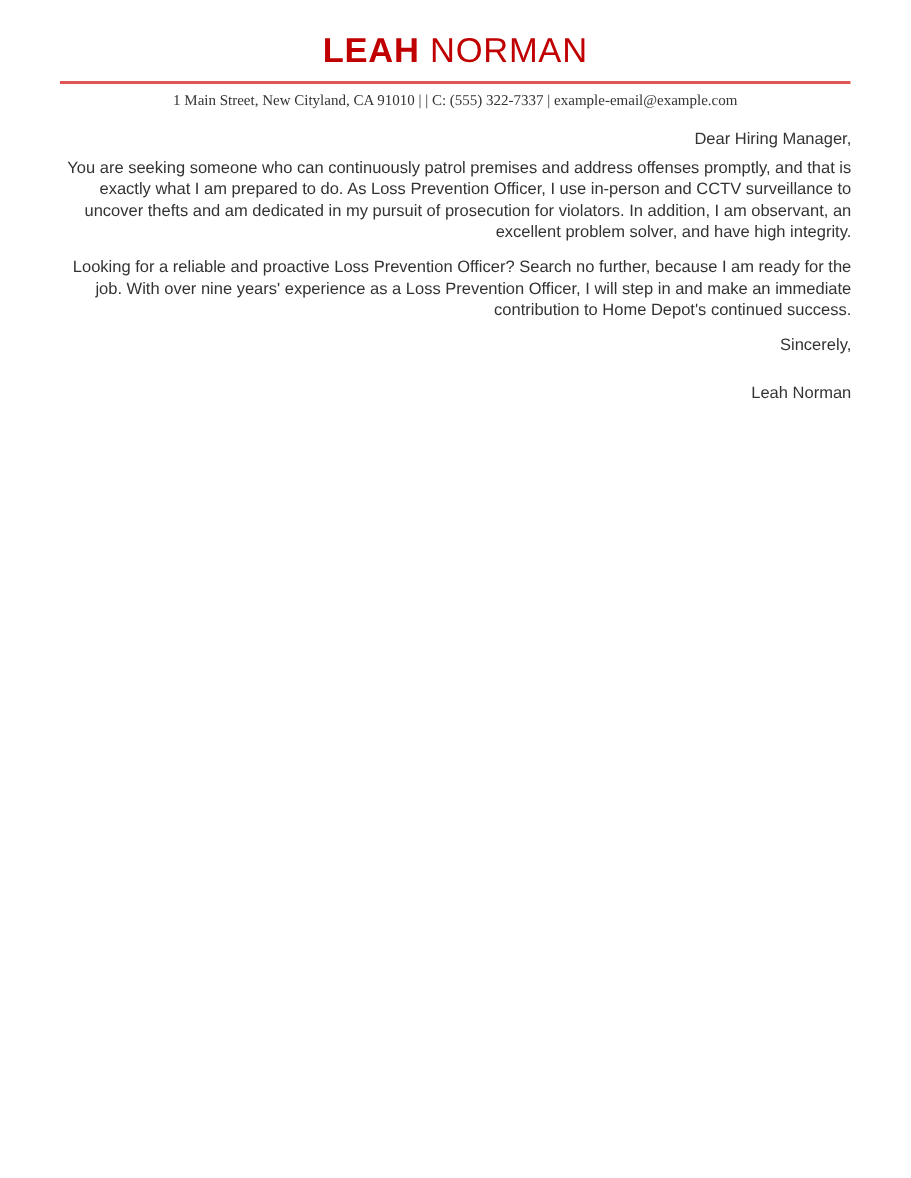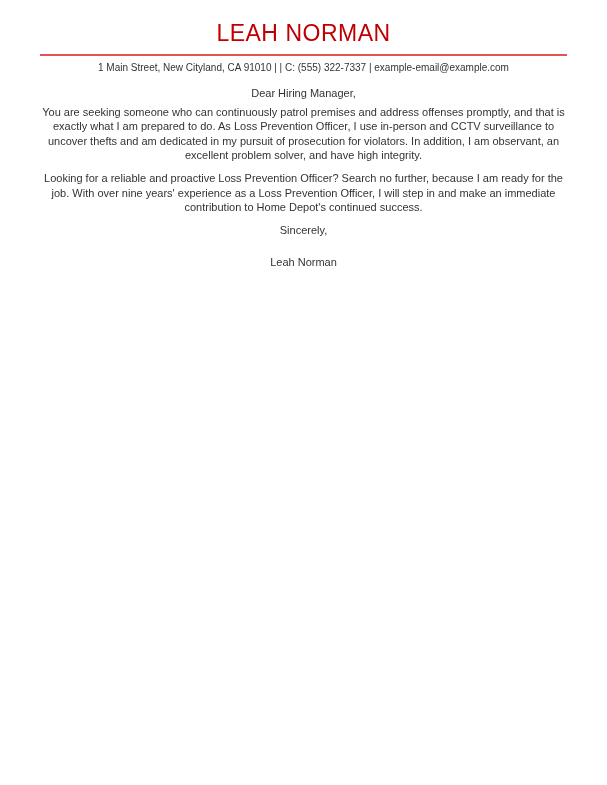--- a/index.html
+++ b/index.html
@@ -21,46 +21,47 @@
   }
   .candidate-name {
     margin: 0;
     font-size: 23px;
     line-height: 26px;
     color: #c00000;
     letter-spacing: 0.5px;
     font-weight: 400;
   }
   .candidate-name .first-name {
-    font-weight: 400;
+    font-weight: 700;
   }
   .candidate-name .last-name {
     font-weight: 400;
   }
   .header-divider {
     width: 527px;
     height: 2px;
     background: #e05454;
     margin: 8px auto 0 auto;
   }
   .contact-line {
     margin-top: 6px;
     font-size: 10px;
     line-height: 12px;
     color: #333333;
     text-align: center;
     white-space: nowrap;
+    font-family: Liberation Serif, serif;
   }
   .letter-body {
     width: 528px;
     margin: 12px auto 0 auto;
     font-size: 11px;
     line-height: 14.5px;
     color: #333333;
-    text-align: center;
+    text-align: right;
   }
   .letter-body p {
     margin: 0;
   }
   .salutation {
     margin-bottom: 4px !important;
   }
   .body-paragraph {
     margin-bottom: 8.5px !important;
   }

